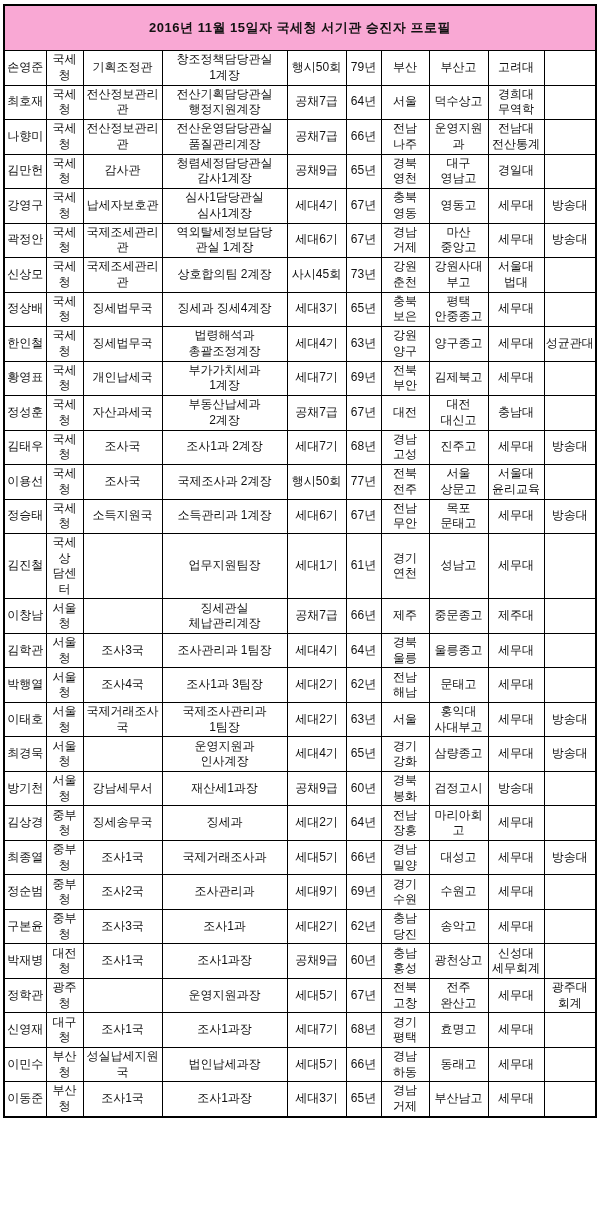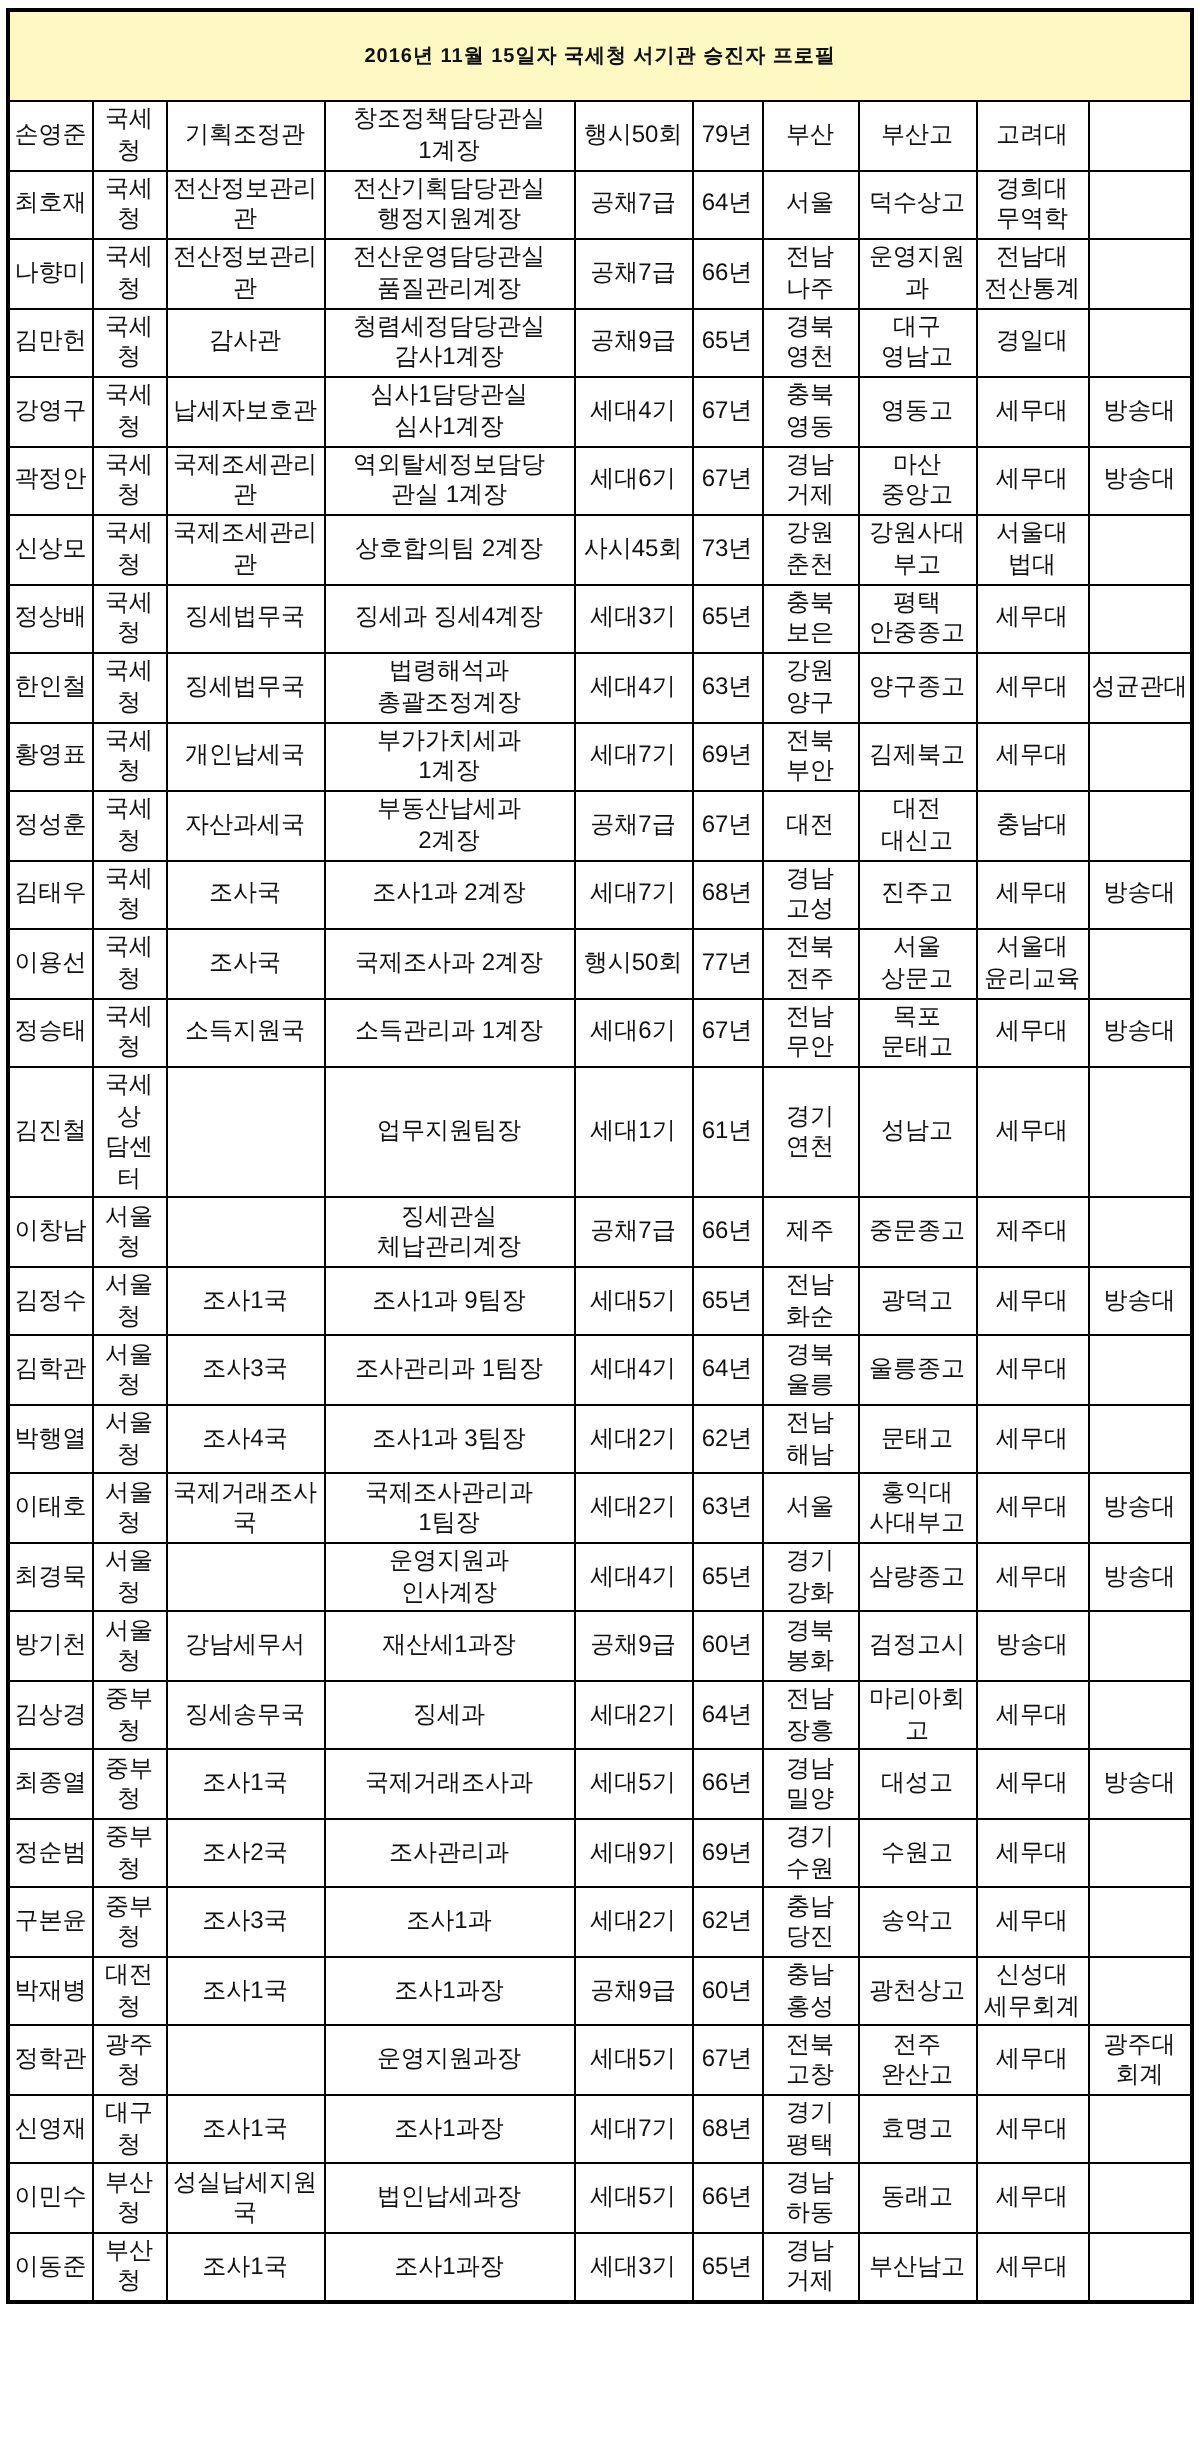--- a/index.html
+++ b/index.html
@@ -28,24 +28,24 @@
     border: 1px solid var(--border-color, #000000);
     text-align: center;
     vertical-align: middle;
     padding: 1px 1px;
     white-space: pre-line;
     overflow: hidden;
     line-height: 1.3;
   }
   tr.title-row td {
     height: 42px;
-    font-size: 10px;
+    font-size: 13px;
     font-weight: bold;
     letter-spacing: 0.5px;
-    background: #fef9c3;
+    background: #f9a8d4;
     margin-top: 27px;
   }
   tr.header-row th {
     height: 34px;
     font-size: 13px;
     font-weight: bold;
     background: var(--header-bg, #dcecd0);
   }
   tbody tr {
     height: 34.5px;
@@ -297,33 +297,20 @@
           <td>징세관실
 체납관리계장</td>
           <td>공채7급</td>
           <td>66년</td>
           <td>제주</td>
           <td>중문종고</td>
           <td>제주대</td>
           <td></td>
         </tr>
         <tr>
-          <td>김정수</td>
-          <td>서울청</td>
-          <td>조사1국</td>
-          <td>조사1과 9팀장</td>
-          <td>세대5기</td>
-          <td>65년</td>
-          <td>전남
-화순</td>
-          <td>광덕고</td>
-          <td>세무대</td>
-          <td>방송대</td>
-        </tr>
-        <tr>
           <td>김학관</td>
           <td>서울청</td>
           <td>조사3국</td>
           <td>조사관리과 1팀장</td>
           <td>세대4기</td>
           <td>64년</td>
           <td>경북
 울릉</td>
           <td>울릉종고</td>
           <td>세무대</td>

